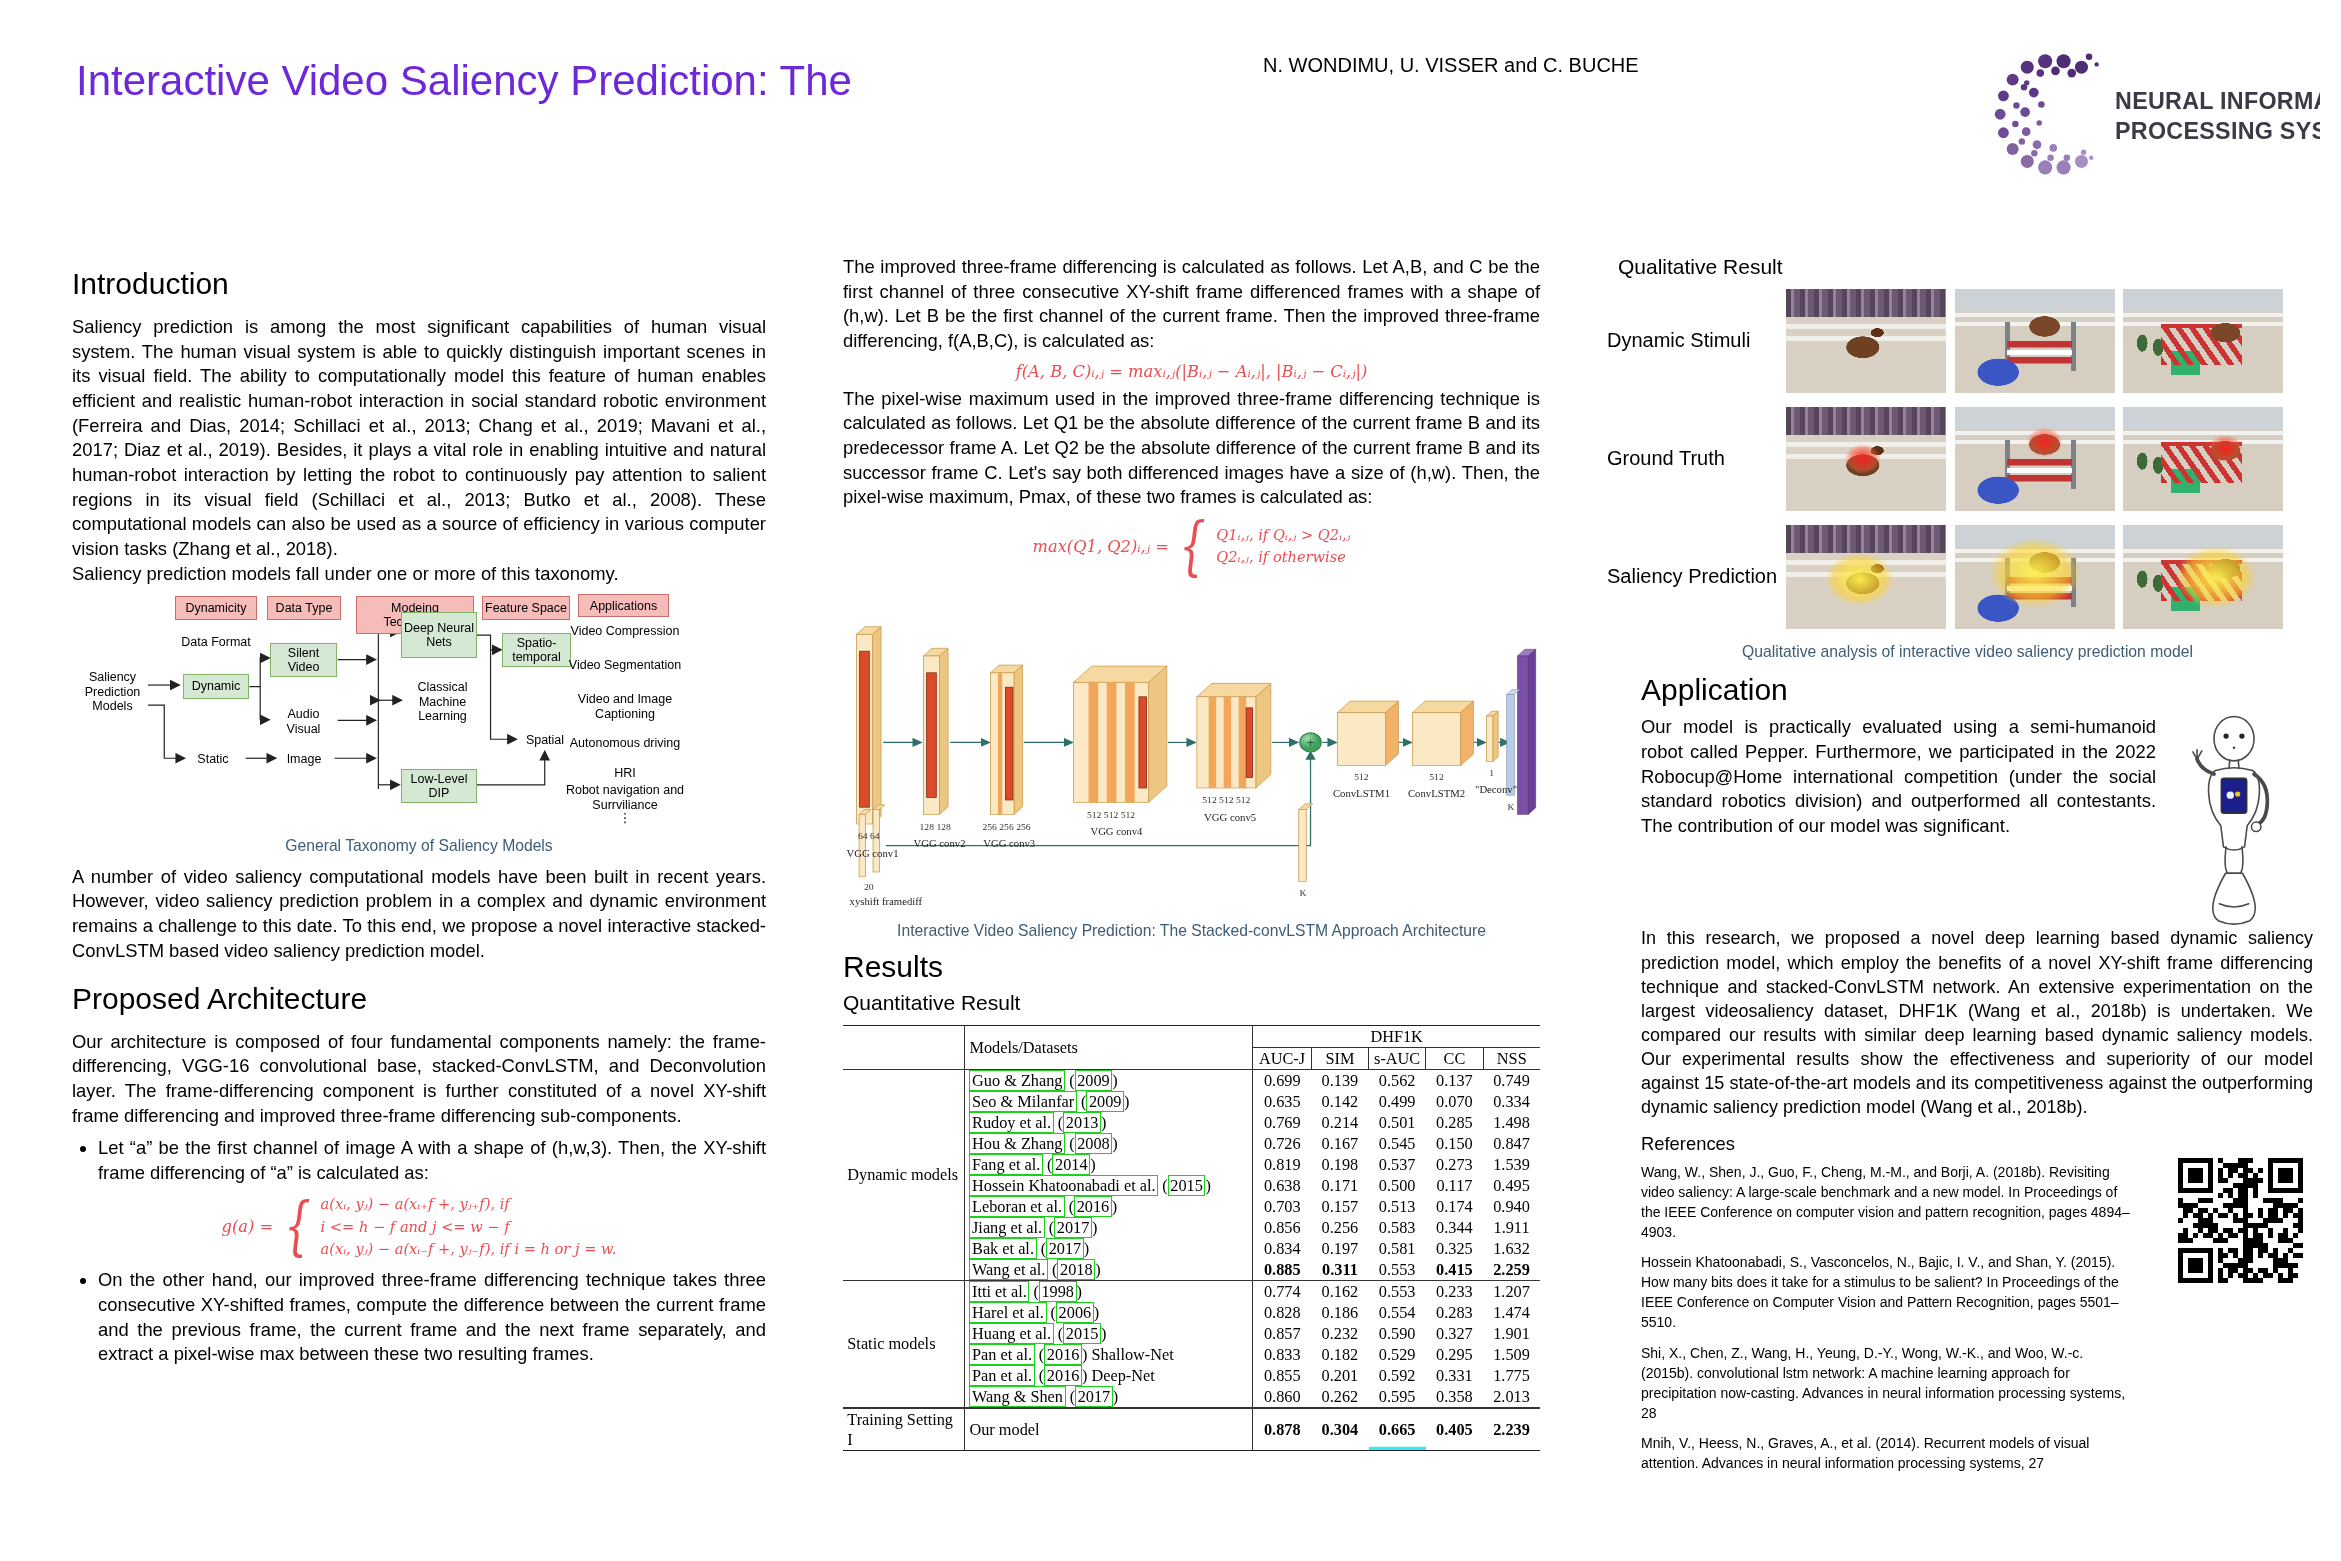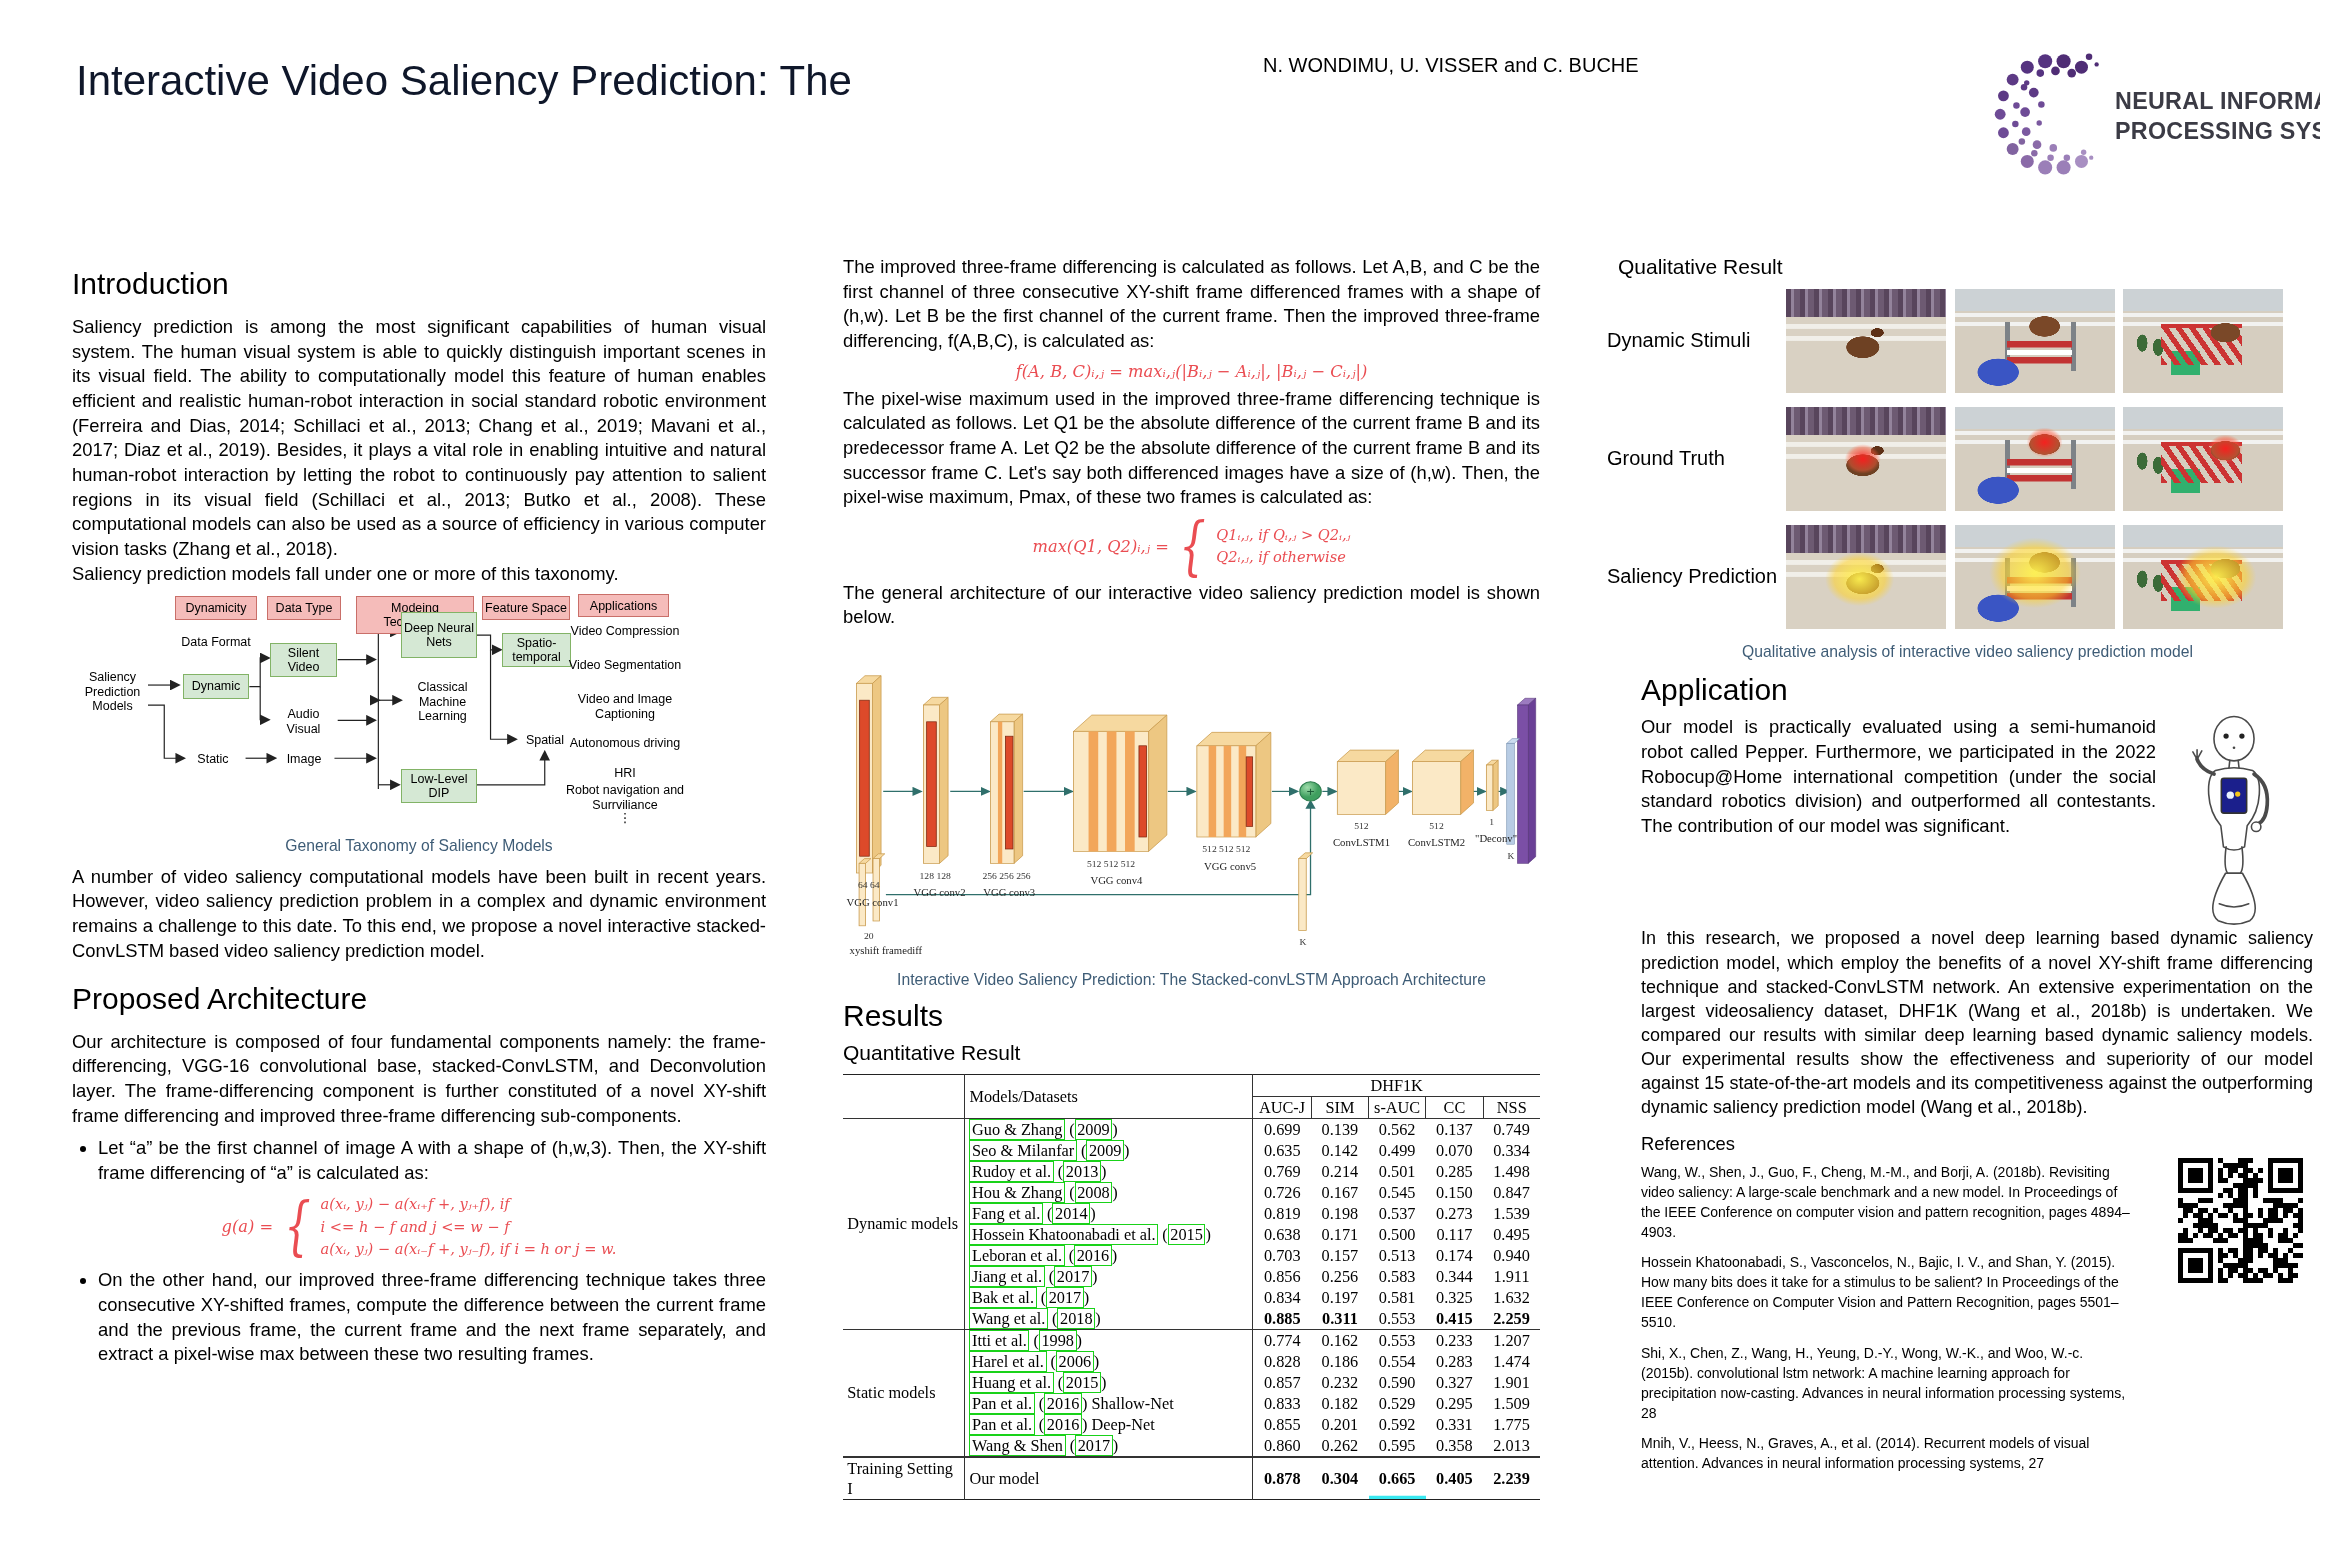--- a/index.html
+++ b/index.html
@@ -1,20 +1,20 @@
 <!DOCTYPE html>
 <html style="font-size:8.7px"><head>
 <meta charset="utf-8">
 <style>
   html,body{margin:0;padding:0;background:#fff;}
   body{width:2342px;height:1561px;overflow:hidden;font-family:"Liberation Sans",sans-serif;color:#000;position:relative;}
   #poster{position:absolute;inset:0;background:#fff;}
 
   
-  #title{position:absolute;left:76px;top:48px;font-size:42px;line-height:1.55;font-weight:400;color:#0f172a;}
+  #title{position:absolute;left:76px;top:48px;font-size:42px;line-height:1.55;font-weight:400;color:#6d28d9;}
   #authors{position:absolute;left:1263px;top:54px;font-size:20px;font-weight:400;}
   #logo{position:absolute;left:1973px;top:33px;}
   .logo-text{font-size:43px;font-weight:600;letter-spacing:.5px;fill:#3b3b45;}
 
   
   .col{position:absolute;top:255px;}
   #col-left{left:72px;width:694px;}
   #col-mid{left:843px;width:697px;}
   #col-right{left:1607px;width:721px;}
 
@@ -256,21 +256,20 @@
     <div class="formula fsingle">f(A, B, C)ᵢ,ⱼ = maxᵢ,ⱼ(|Bᵢ,ⱼ − Aᵢ,ⱼ|, |Bᵢ,ⱼ − Cᵢ,ⱼ|)</div>
     <p class="b">The pixel-wise maximum used in the improved three-frame differencing technique is calculated as follows. Let Q1 be the absolute difference of the current frame B and its predecessor frame A. Let Q2 be the absolute difference of the current frame B and its successor frame C. Let's say both differenced images have a size of (h,w). Then, the pixel-wise maximum, Pmax, of these two frames is calculated as:</p>
     <div class="formula frow">
       <span class="fprefix">max(Q1, Q2)ᵢ,ⱼ =</span>
       <span class="fbrace">{</span>
       <span class="flines">
         <div>Q1ᵢ,ⱼ,   if Qᵢ,ⱼ &gt; Q2ᵢ,ⱼ</div>
         <div>Q2ᵢ,ⱼ,   if otherwise</div>
       </span>
     </div>
-    <p class="b">The general architecture of our interactive video saliency prediction model is shown below.</p>
 
     
     <svg id="arch" width="697" height="336" viewBox="0 0 1300 700" preserveAspectRatio="none">
       <defs>
         <marker id="aArr" markerWidth="8" markerHeight="8" refX="6" refY="4" orient="auto">
           <path d="M0,0 L8,4 L0,8 Z" fill="#2F6F6B"></path>
         </marker>
         <radialGradient id="gGreen" cx="35%" cy="30%">
             <stop offset="0%" stop-color="#9fdcab"></stop>
             <stop offset="100%" stop-color="#3f9f5f"></stop>

